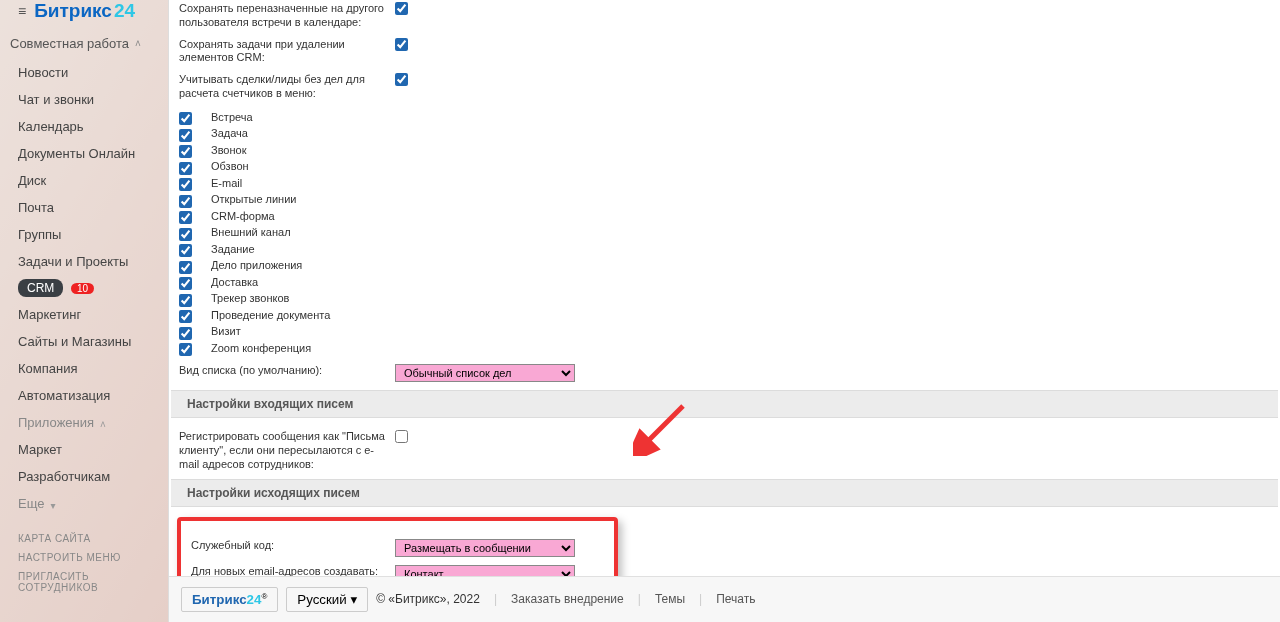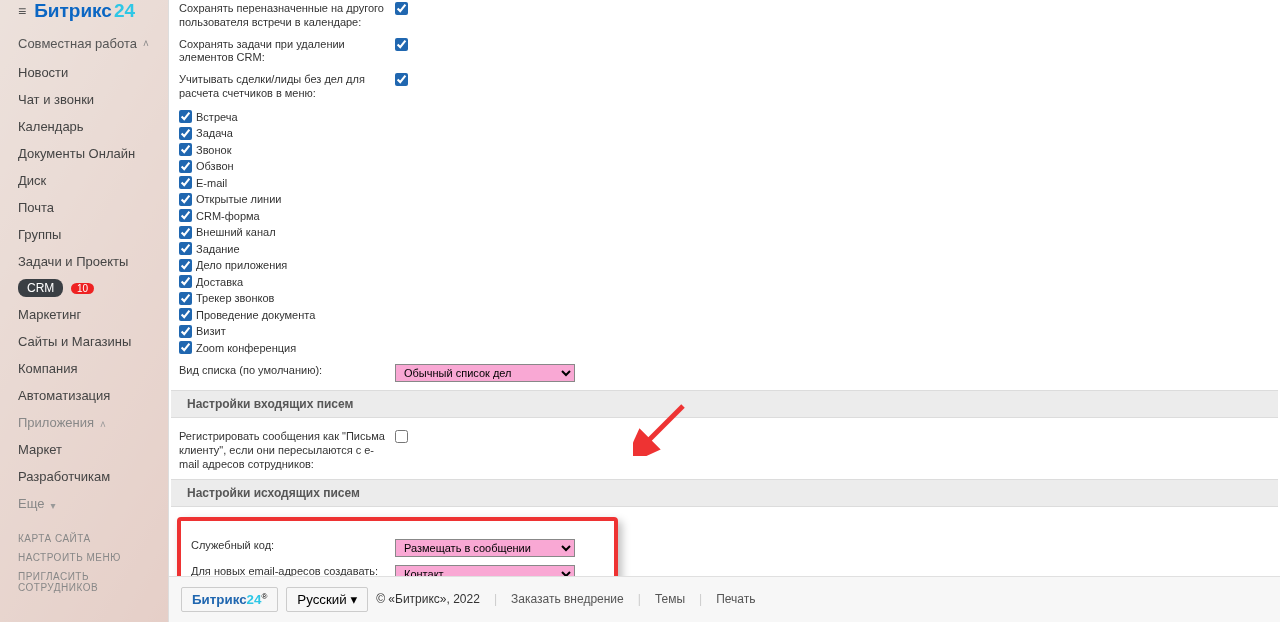--- a/index.html
+++ b/index.html
@@ -4,37 +4,37 @@
 <style>
 * { margin: 0; padding: 0; box-sizing: border-box; }
 body { font-family: "Helvetica Neue", Arial, sans-serif; font-size: 12px; color: #333; background: linear-gradient(120deg, #d9c3b8 0%, #c48a7a 50%, #4aa8c9 100%); width: 1280px; height: 622px; overflow: hidden; position: relative; }
 .bgfade { position:absolute; inset:0; background:rgba(255,255,255,0.5); }
 .wrap { position:relative; display: flex; height: 100%; }
 .sidebar { width: 168px; background: rgba(240,240,240,0.0); padding: 0 0 0 0; display:flex; flex-direction:column; }
 .logo { font-size: 19px; font-weight: 500; color: #0b66c3; padding: 0 16px 6px 18px; display:flex; align-items:center; gap:2px; }
 .logo .burger { font-size:14px; color:#555; margin-right:6px;}
 .logo span.blue { color:#0b66c3; font-weight:700; }
 .logo span.cyan { color:#2fc7e6; font-weight:700;}
-.section-title { padding: 8px 18px; font-size: 13px; color: #555; display:flex; align-items:center; gap:6px;}
+.section-title { padding: 8px 10px; font-size: 13px; color: #555; display:flex; align-items:center; gap:6px;}
 .section-title .chev { font-size:10px; color:#888;}
 .nav { list-style:none; }
 .nav li { padding: 6px 18px; font-size: 13px; color: #444; cursor:pointer; }
 .nav li.active { padding:4px 18px; }
 .nav li.active .pill { background:#3a3f44; color:#fff; border-radius:8px; padding:2px 9px; font-size:12px; display:inline-block;}
 .nav li.active .badge { background:#e22; color:#fff; border-radius:8px; padding:0px 6px; font-size:10px; margin-left:4px;}
 .nav li.muted { color:#888; display:flex; align-items:flex-end; gap:6px;}
 .nav li.small { font-size:10px; letter-spacing:0.5px; color:#888; text-transform:uppercase; padding-top:4px; padding-bottom:4px;}
 .nav .chev { font-size:10px; color:#999; }
 .main { flex:1; background:#fff; border-left:1px solid #ddd; display:flex; flex-direction:column; overflow:hidden;}
 .content { flex:1; overflow-y:auto; padding: 0 2px 10px 2px; }
 .row { display:flex; align-items:flex-start; padding: 0 8px; margin-bottom:4px;}
 .label { width: 216px; text-align:left; padding:2px 8px 2px 0; color:#333; font-size:11px; line-height:1.25;}
 .value { flex:1; padding:2px 0;}
 .value input[type=checkbox] { accent-color:#2067b0; width:13px; height:13px;}
-.checklist .item { display:flex; align-items:center; gap:4px; font-size:11px; color:#333; line-height:1.5; }
+.checklist .item { display:flex; align-items:flex-end; gap:19px; font-size:11px; color:#333; line-height:1.5; }
 .select { font-size:11px; border:1px solid #888; padding:1px 4px; background:#f9a8d4; min-width:180px; }
 .section-header { background:#ececec; border:1px solid #dcdcdc; border-left:none; border-right:none; padding:6px 16px; font-weight:700; color:#575757; font-size:12px; margin:6px 0 10px 0; }
 .highlight-box { position:relative; border:4px solid #e33; border-radius:4px; box-shadow: 4px 4px 8px rgba(0,0,0,0.25); padding:16px 2px 8px 2px; margin: 0 660px 10px 6px;}
 .arrow { position:absolute; left:633px; top:396px; pointer-events:none;}
 .footer { background:#f7f7f7; border-top:1px solid #e0e0e0; padding:10px 12px; display:flex; align-items:center; gap:8px; font-size:12px;}
 .footer .btn { border:1px solid #ccc; background:#f7f7f7; padding:4px 10px; cursor:pointer; border-radius:2px;}
 .footer .btn .b24 { color:#2067b0; font-weight:600;}
 .footer .sep { color:#ccc; margin:0 6px;}
 .footer a { color:#555; text-decoration:none;}
 </style>

